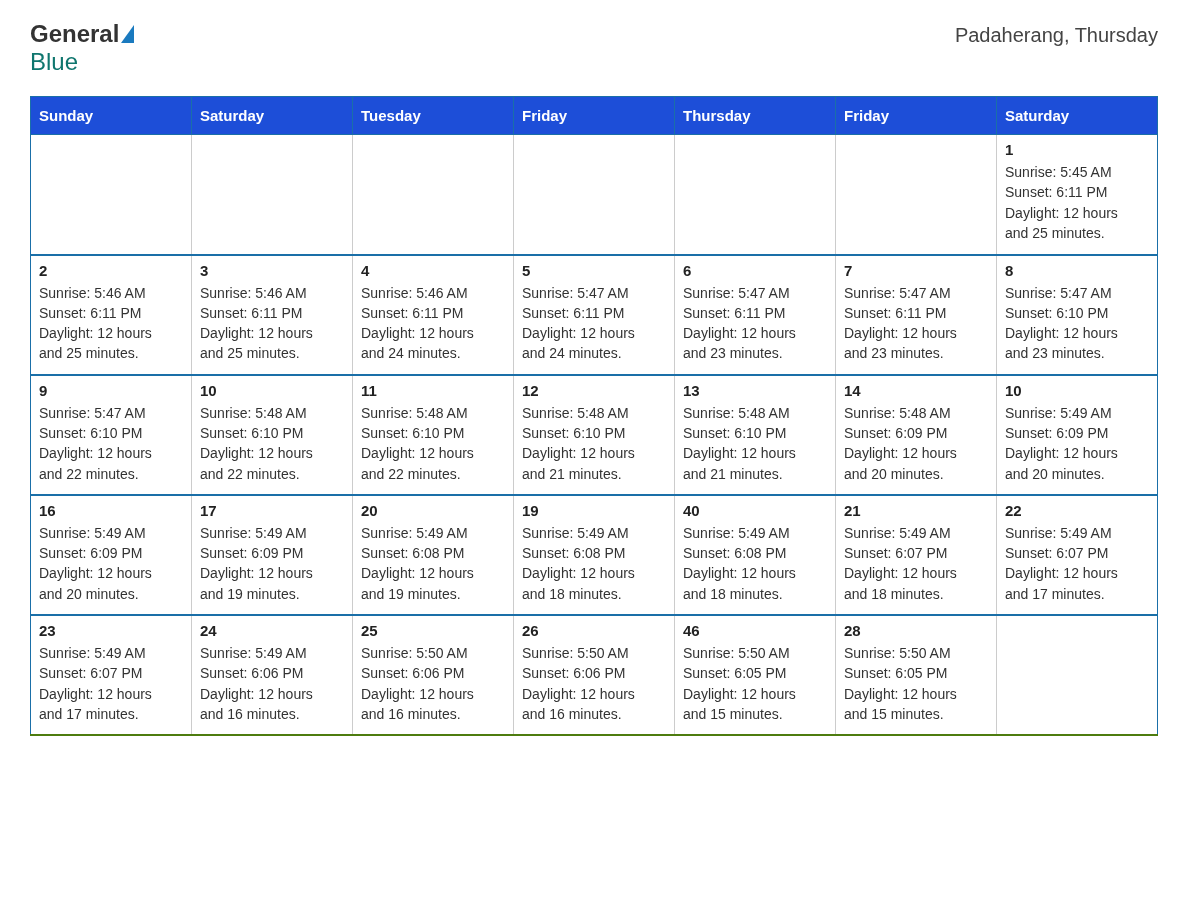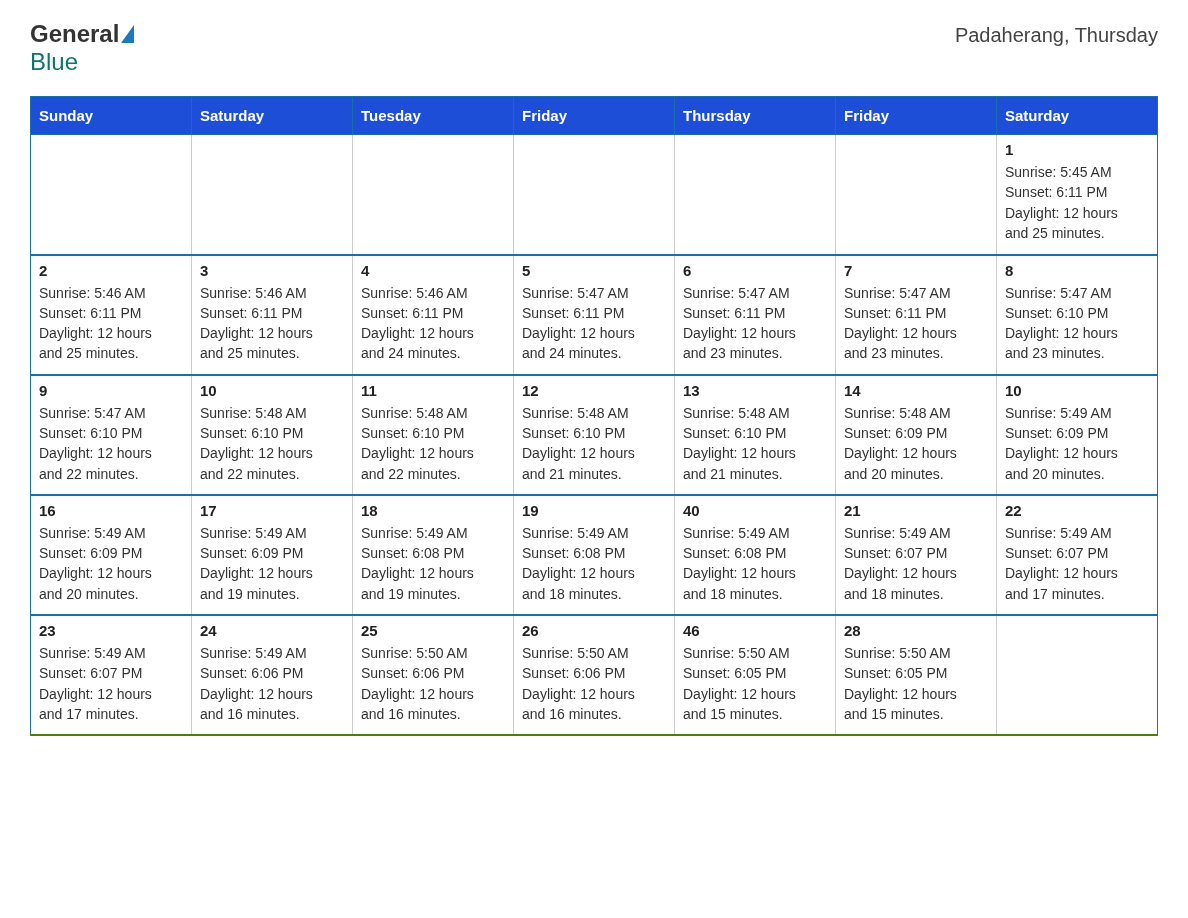--- a/index.html
+++ b/index.html
@@ -237,21 +237,21 @@
 and 20 minutes.</div>
         </td>
         <td>
           <span class="day-number">17</span>
           <div class="day-info" style="white-space: pre-line;">Sunrise: 5:49 AM
 Sunset: 6:09 PM
 Daylight: 12 hours
 and 19 minutes.</div>
         </td>
         <td>
-          <span class="day-number">18</span>
+          <span class="day-number">20</span>
           <div class="day-info" style="white-space: pre-line;">Sunrise: 5:49 AM
 Sunset: 6:08 PM
 Daylight: 12 hours
 and 19 minutes.</div>
         </td>
         <td>
           <span class="day-number">19</span>
           <div class="day-info" style="white-space: pre-line;">Sunrise: 5:49 AM
 Sunset: 6:08 PM
 Daylight: 12 hours

